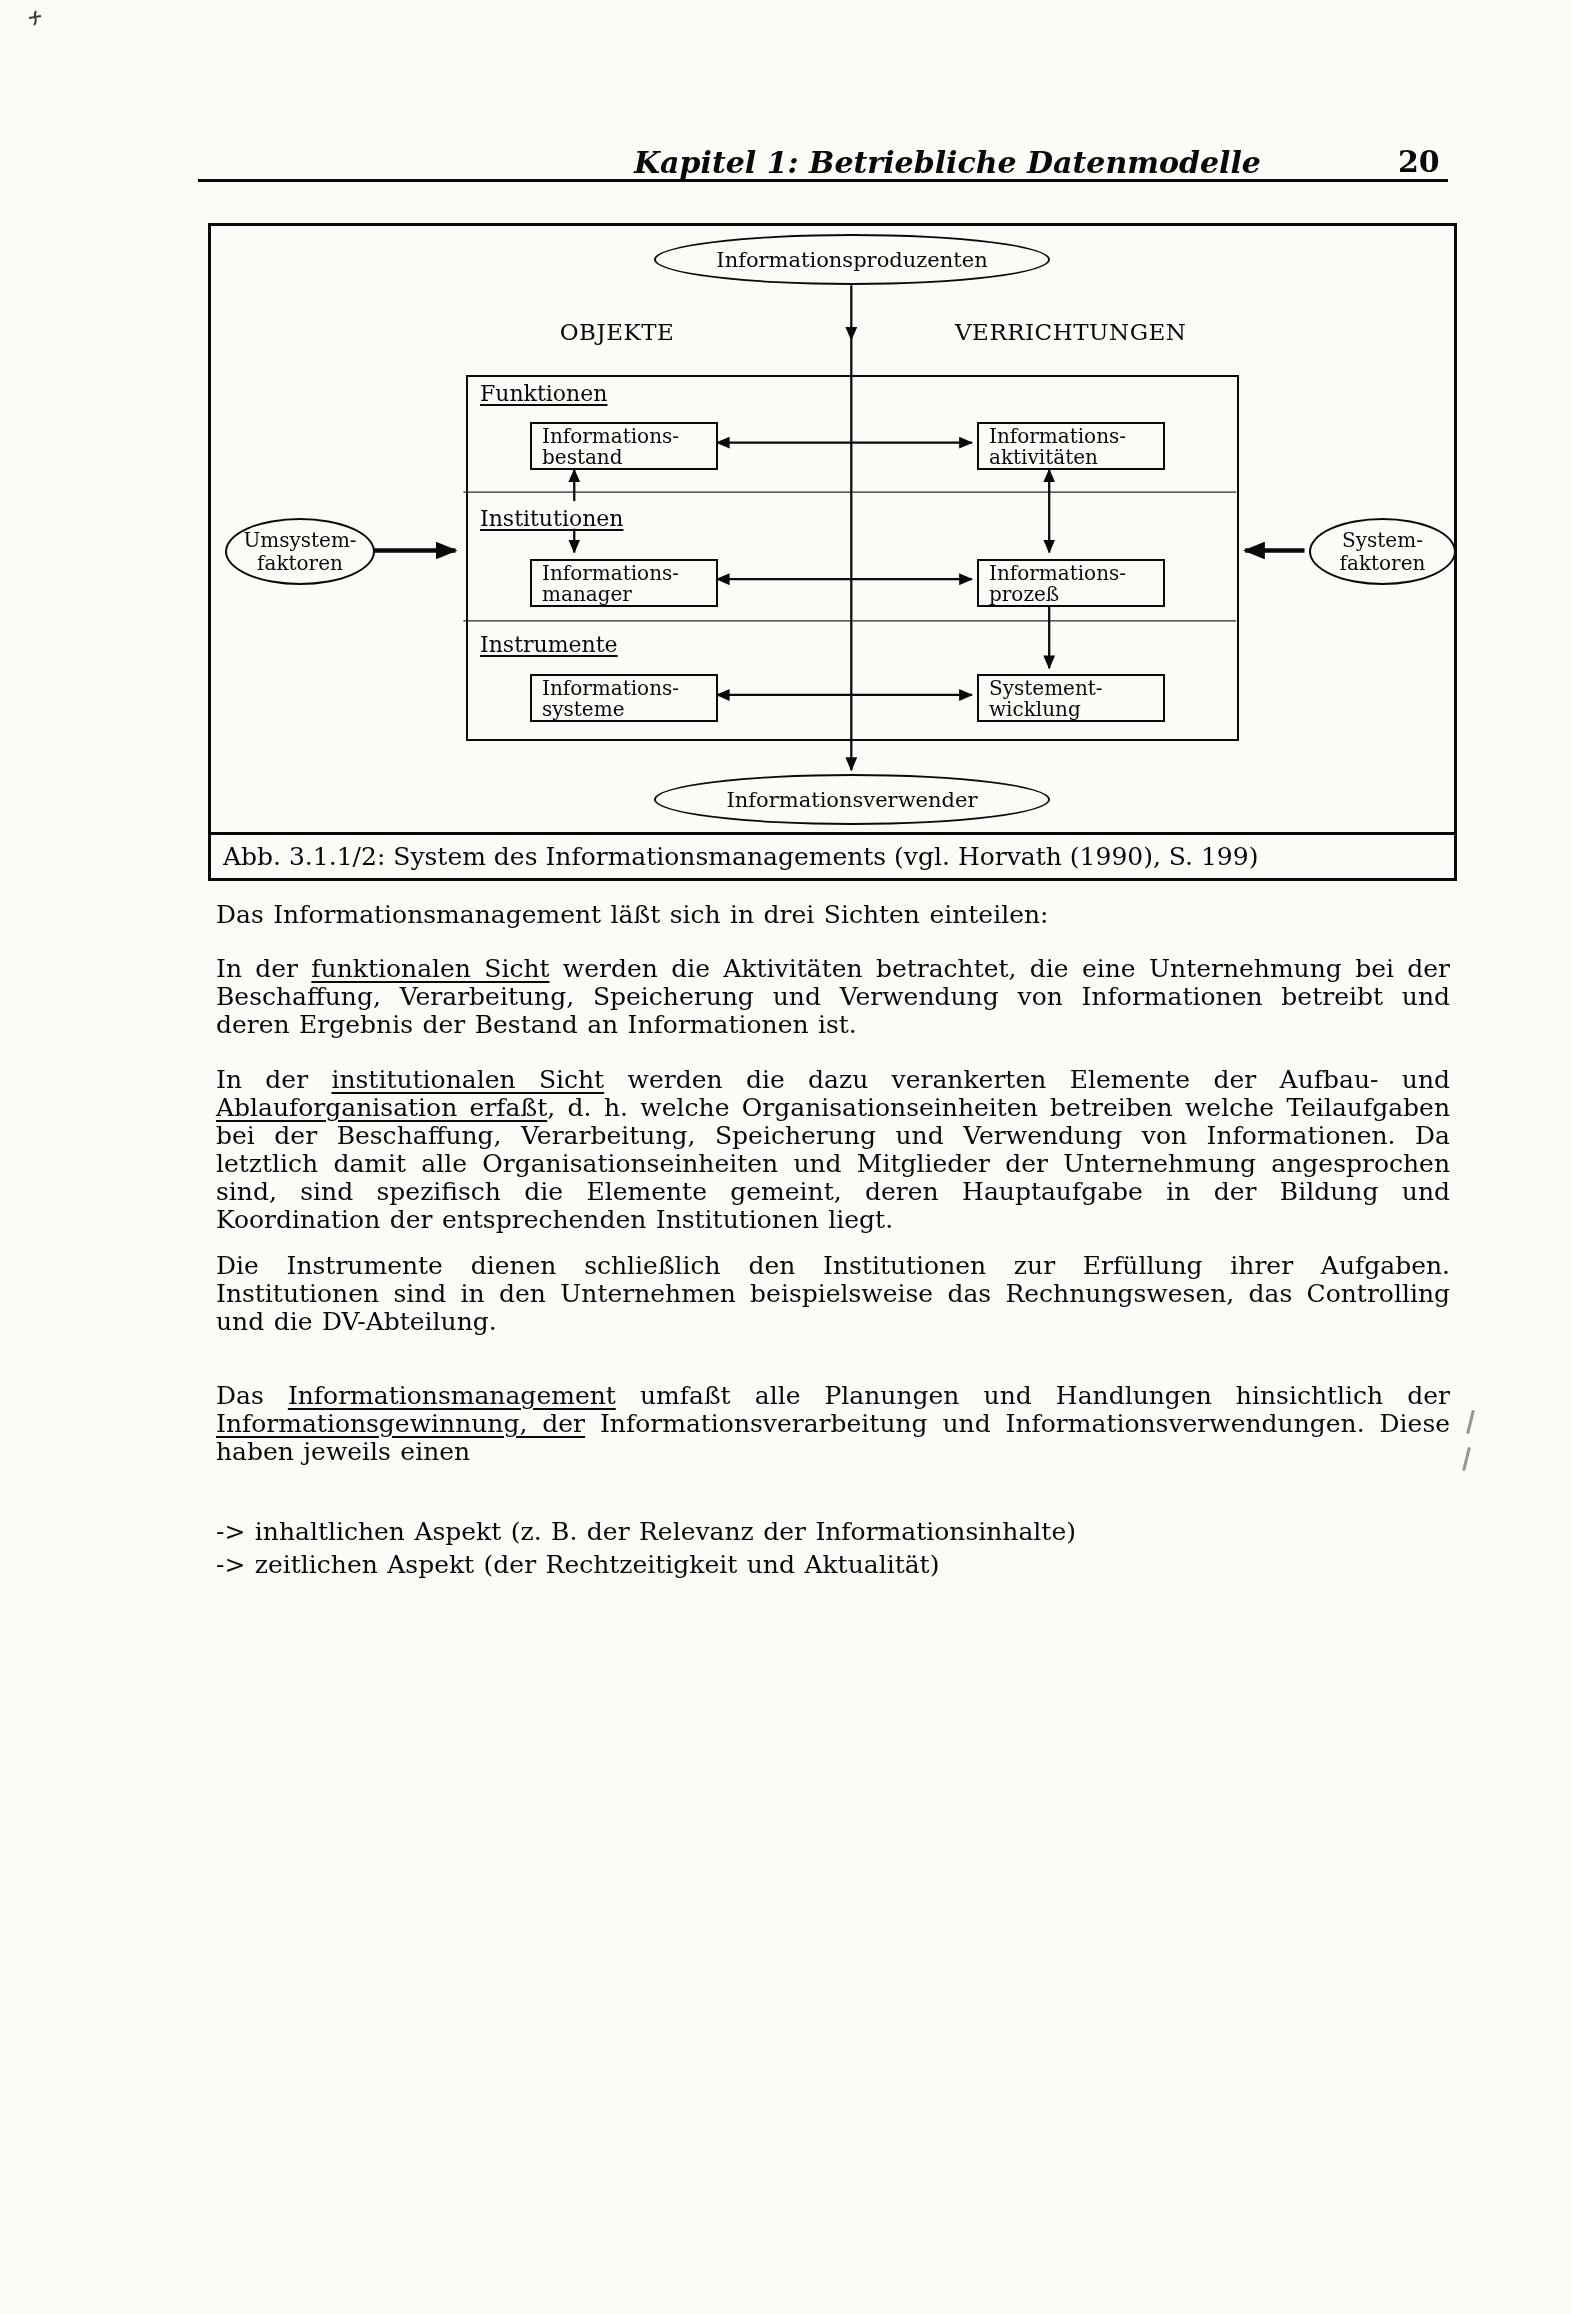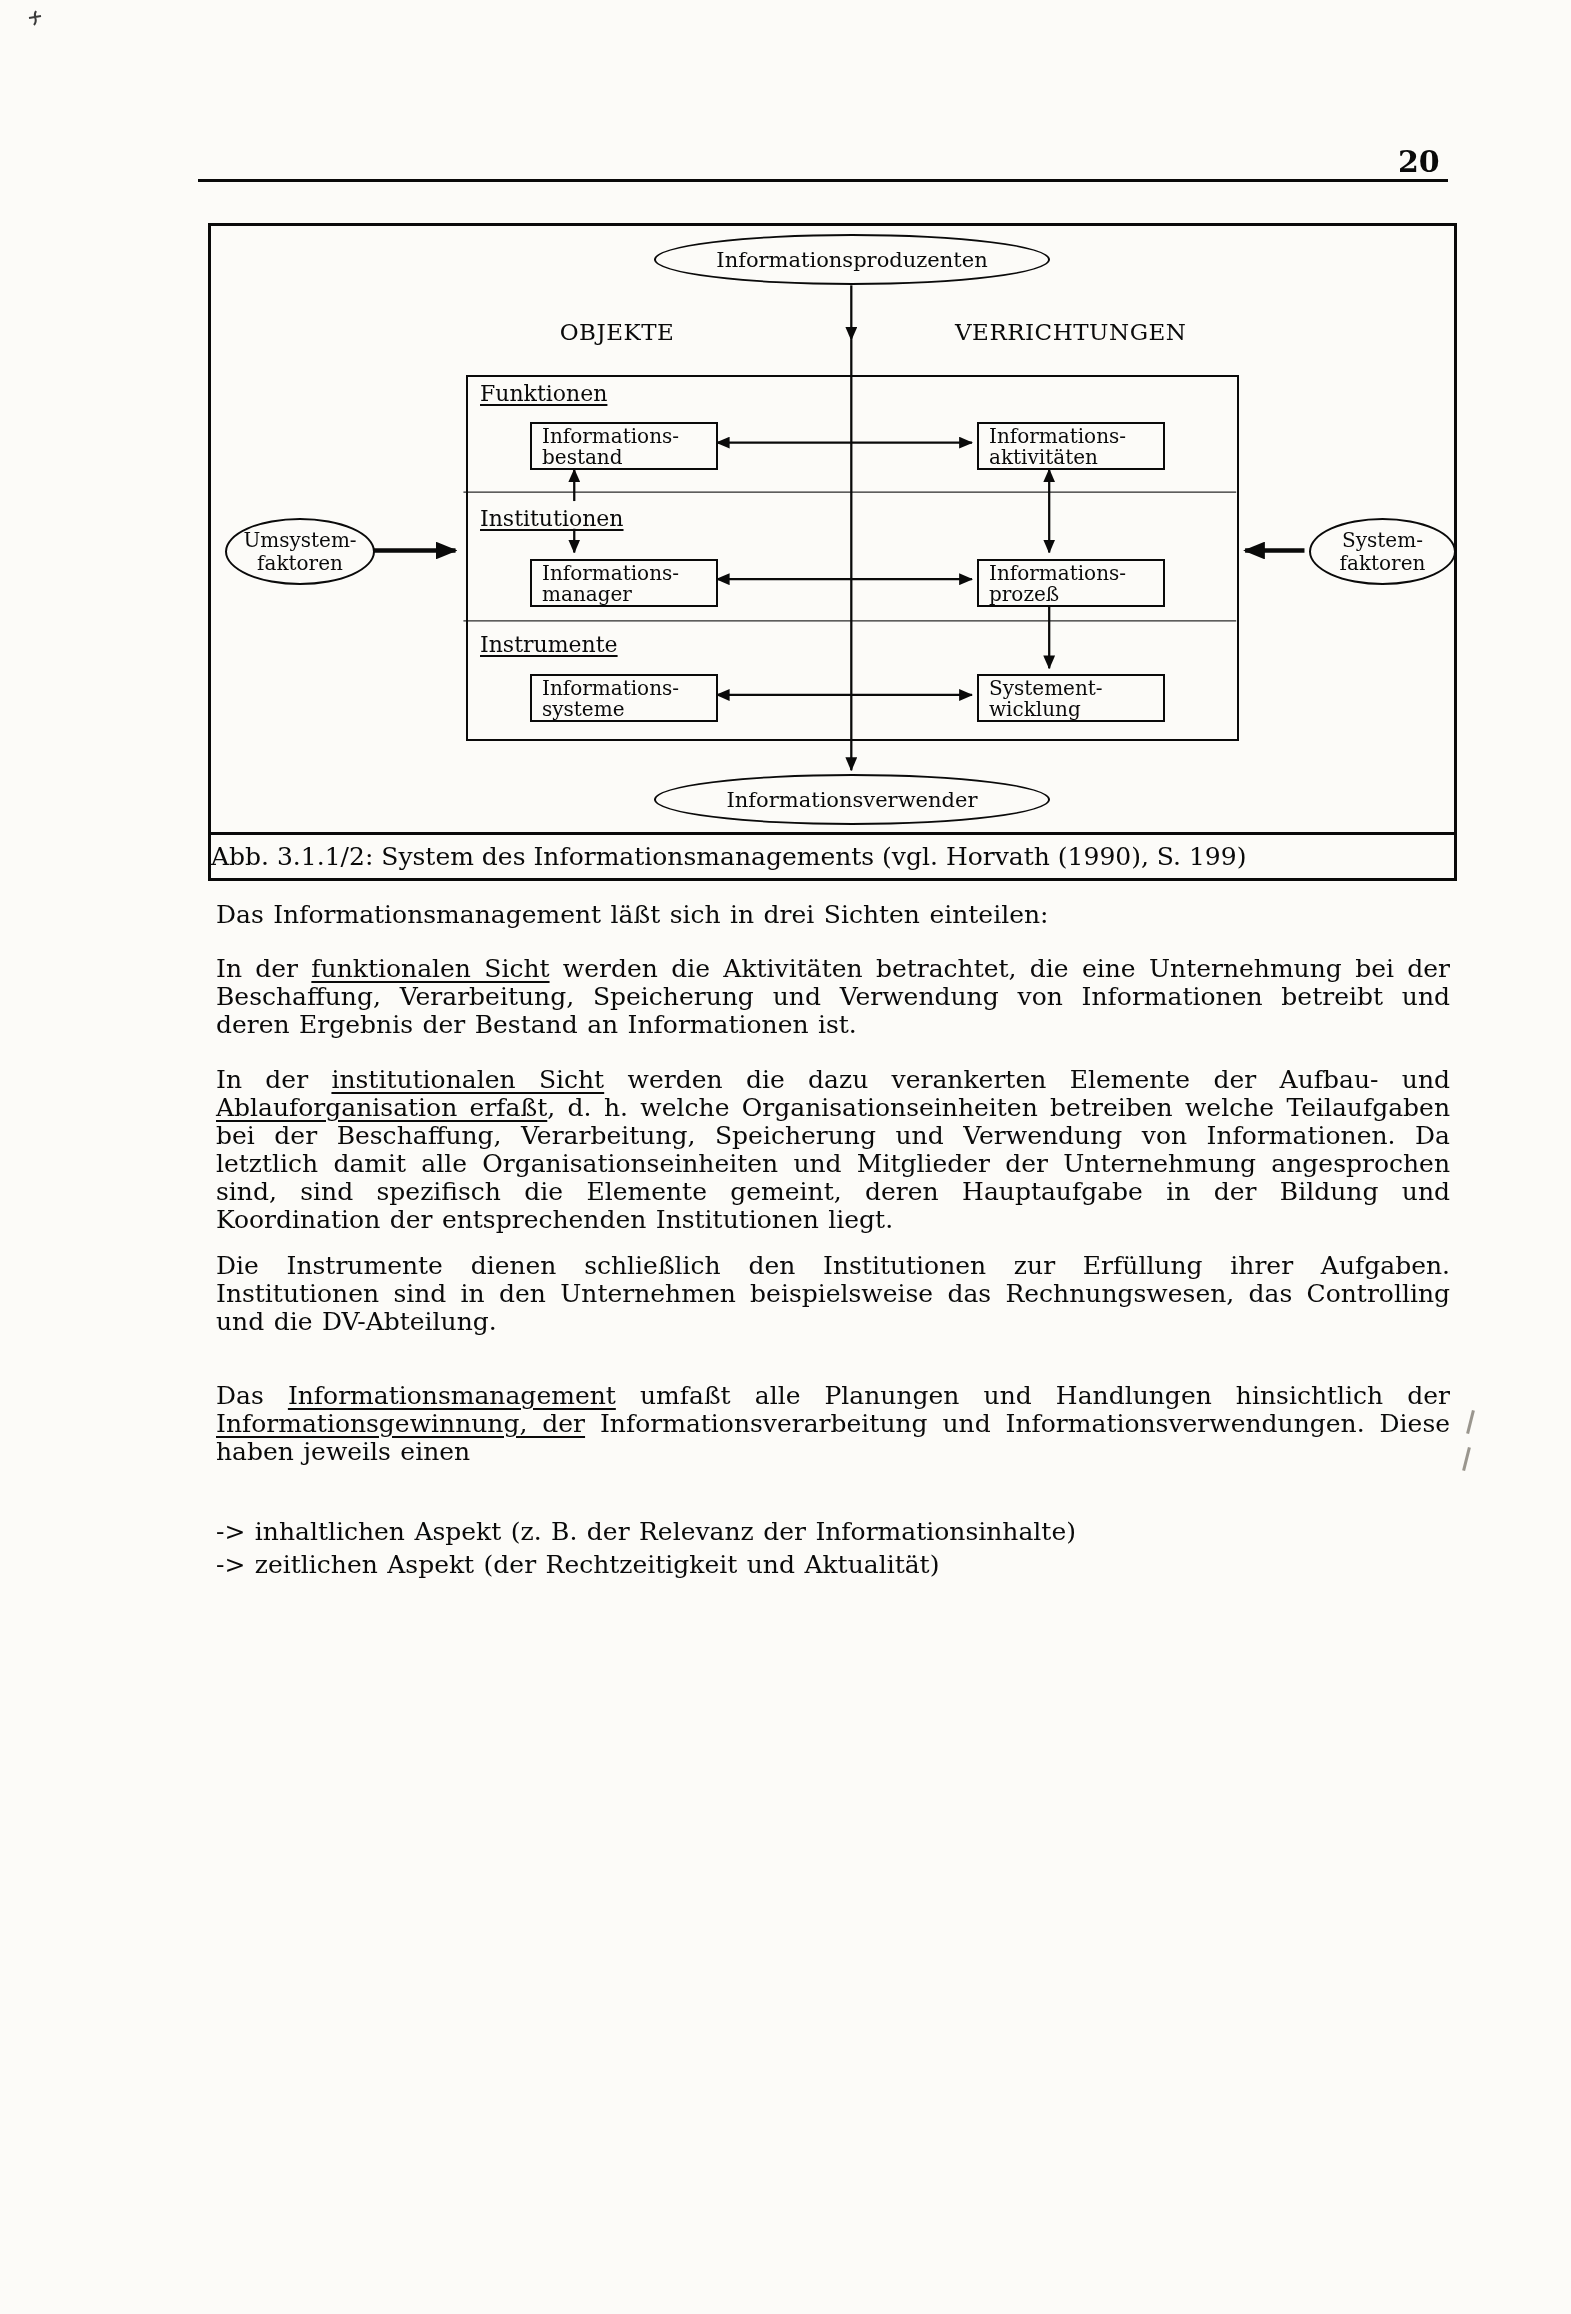--- a/index.html
+++ b/index.html
@@ -50,21 +50,21 @@
   .nbox {
     position: absolute; width: 188px; height: 48px; border: 2.5px solid #0a0a0a;
     background: #fcfbf8; padding: 2px 0 10px 10px; font-size: 20px; line-height: 21px;
   }
   .nbox.r0 { top: 196px; } .nbox.r1 { top: 333px; } .nbox.r2 { top: 448px; }
   .nbox.cl { left: 319px; } .nbox.cr { left: 766px; }
 
   .fig-caption {
     position: absolute; left: 0; right: 0; top: 606px; bottom: 0;
     border-top: 3px solid #0a0a0a; display: flex; align-items: center;
-    font-size: 25px; background: #fcfbf8;
+    padding-left: 12px; font-size: 25px; background: #fcfbf8;
   }
 
   
   .body-text { position: absolute; left: 216px; top: 901px; width: 1234px; font-size: 25px; line-height: 28px; text-align: justify; word-spacing: 1.5px; }
   .intro { margin-bottom: 26px; text-align: left; }
   .para  { margin-bottom: 27px; }
   .para.g2 { margin-bottom: 18px; }
   .para.g3 { margin-bottom: 46px; }
   .para.g4 { margin-bottom: 49px; }
   .u { text-decoration: underline; text-decoration-thickness: 2px; text-underline-offset: 4px; }
@@ -80,20 +80,21 @@
 <body>
 
 <div class="page">
 
   <svg class="artifact-tl" width="24" height="30" viewBox="0 0 24 30">
     <path d="M12,3 C8,9 15,11 10,17 M5,10 L17,8" stroke="#3a3a3a" stroke-width="2" fill="none"></path>
   </svg>
   <div class="slash a"></div>
   <div class="slash b"></div>
 
+  <div class="running-title">Kapitel 1: Betriebliche Datenmodelle</div>
   <div class="page-number">20</div>
   <div class="header-rule"></div>
 
   <div class="figure">
 
     <svg class="fig-svg" viewBox="0 0 1262 665">
       <defs>
         <marker id="ah" markerWidth="14" markerHeight="12" refX="13" refY="6" orient="auto-start-reverse" markerUnits="userSpaceOnUse">
           <path d="M0,0 L14,6 L0,12 Z" fill="#0a0a0a"></path>
         </marker>

